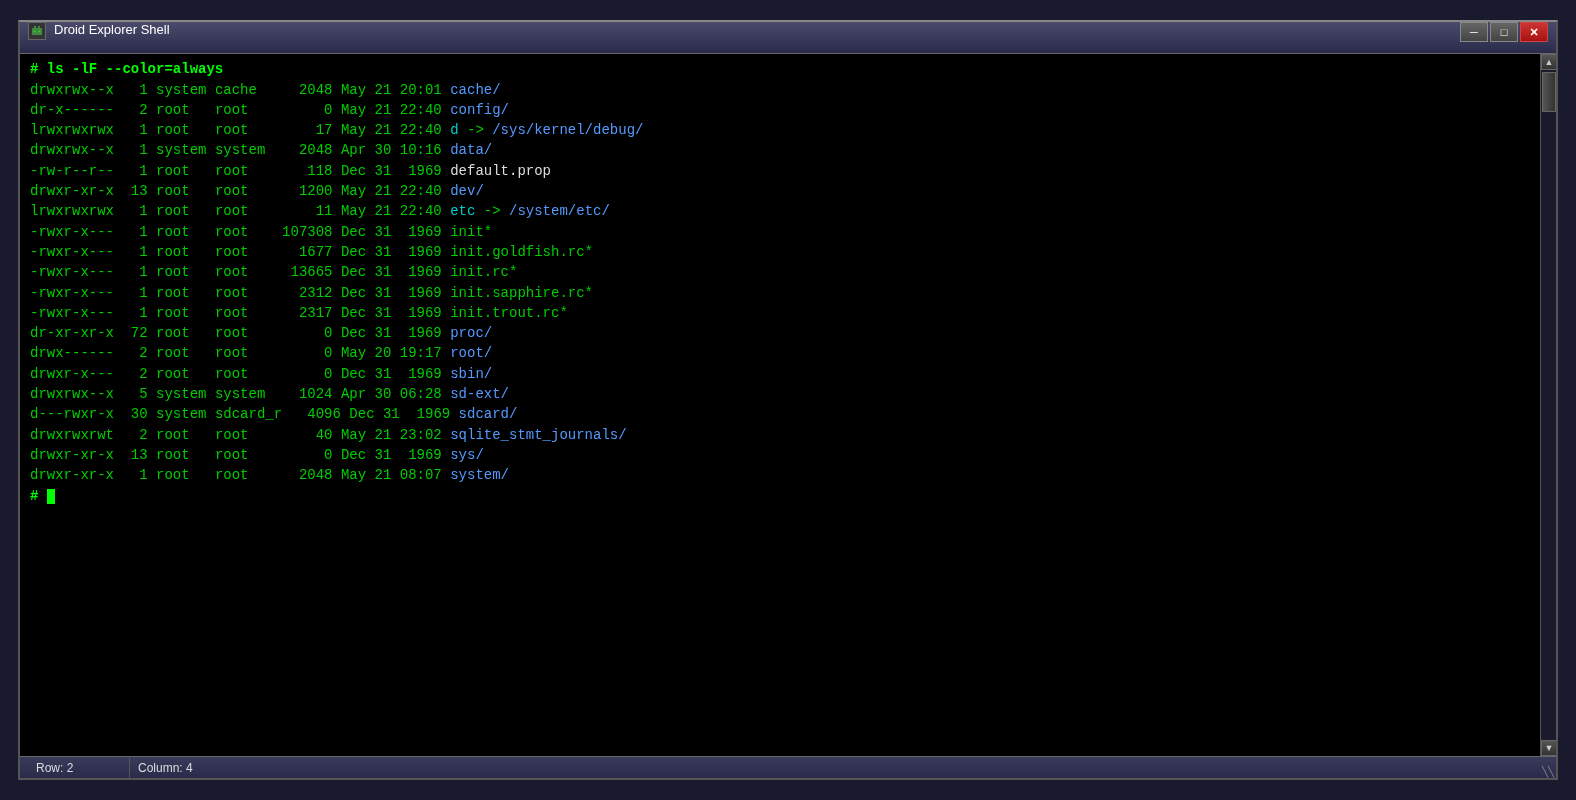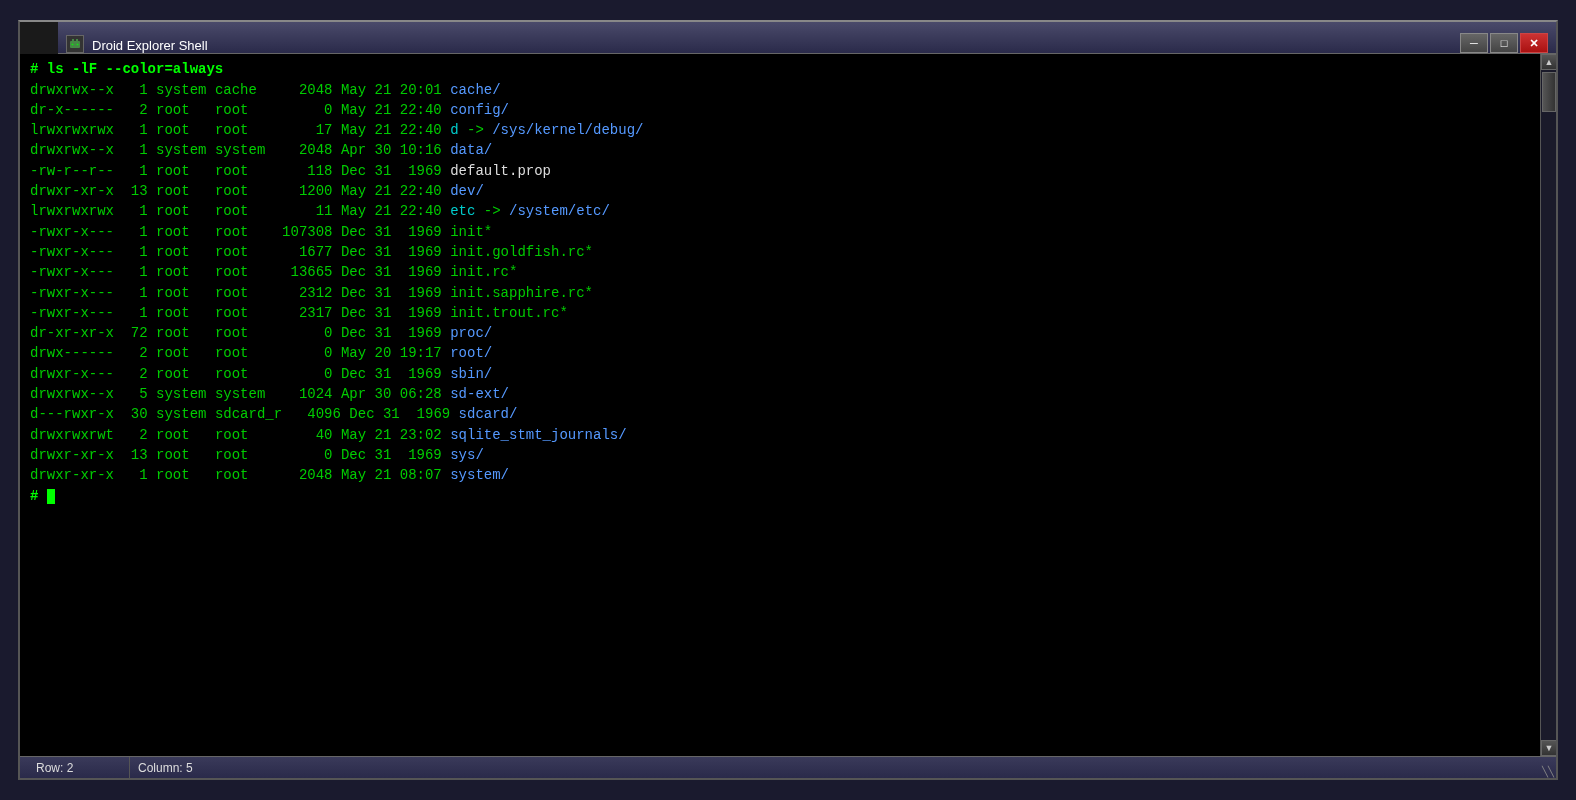--- a/index.html
+++ b/index.html
@@ -22,25 +22,24 @@
       border-top: 2px solid #888;
       display: flex;
       flex-direction: column;
       position: relative;
     }
 
     .titlebar {
       background: linear-gradient(to bottom, #4a4a6a, #2a2a4a);
       height: 32px;
       display: flex;
-      align-items: flex-end;
+      align-items: flex-start;
       padding: 0 8px;
       border-bottom: 1px solid #666;
       flex-shrink: 0;
-      margin-left: 38px;
     }
 
     .titlebar-icon {
       width: 18px;
       height: 18px;
       margin-right: 8px;
       background: #333;
       border: 1px solid #666;
       display: flex;
       align-items: center;
@@ -250,18 +249,18 @@
       <div class="scroll-arrow">▲</div>
       <div class="scroll-track">
         <div class="scroll-thumb"></div>
       </div>
       <div class="scroll-arrow">▼</div>
     </div>
   </div>
 
   <div class="statusbar">
     <div class="status-row">Row: 2</div>
-    <div class="status-col">Column: 5</div>
+    <div class="status-col">Column: 4</div>
     <div class="status-resize">
       <span class="status-resize-icon">╲╲</span>
     </div>
   </div>
 </div>
 
 </body></html>

